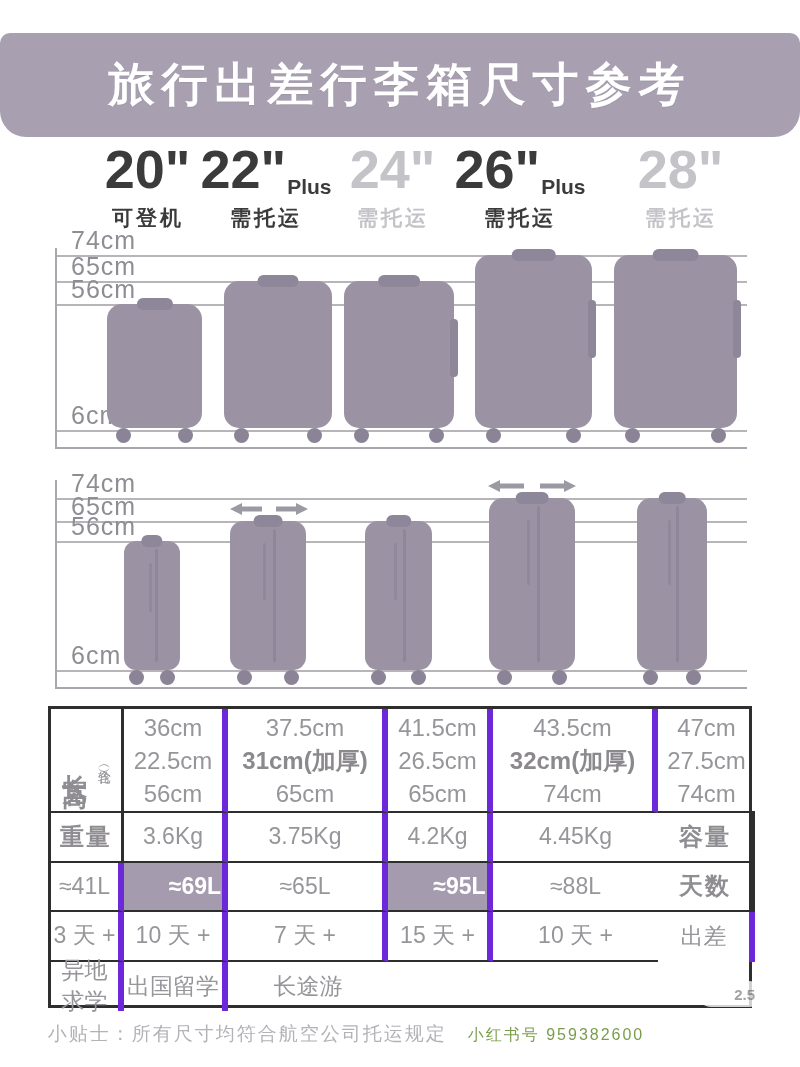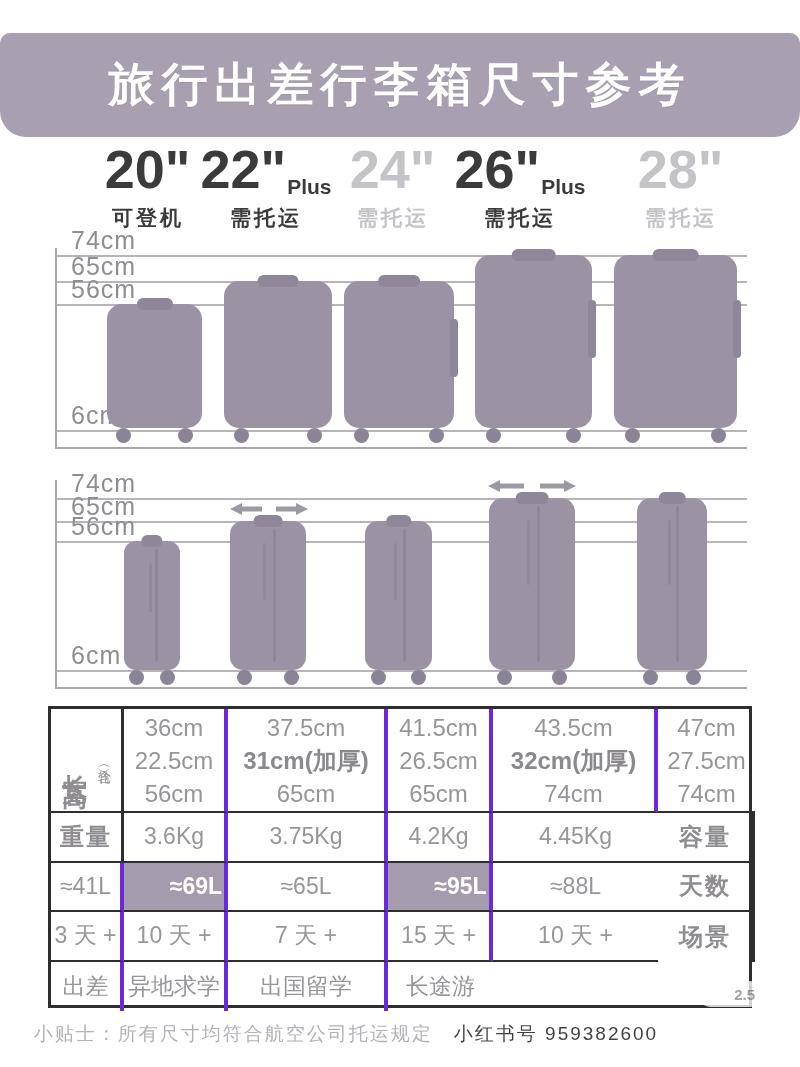--- a/index.html
+++ b/index.html
@@ -55,37 +55,37 @@
   .ex2{left:172px;top:22px;width:80px;}
   .ex4{left:430px;top:-1px;width:90px;}
   
   .ltable{
     position:absolute;left:48px;top:706px;width:704px;height:302px;
     display:grid;grid-template-columns:73px 104px 160px 105px 165px 97px;
     grid-template-rows:104px 49.5px 49.5px 49.5px 49.5px;
     border:3px solid #2e2e2e;box-sizing:border-box;background:#fff;
   }
   .tcell{
-    border-right:4px solid #6d28d9;border-bottom:2px solid #2e2e2e;
+    border-right:6px solid #6d28d9;border-bottom:2px solid #2e2e2e;
     display:flex;align-items:center;justify-content:center;
     color:#979599;font-size:23px;box-sizing:border-box;text-align:center;
   }
   .tcell.hcol{border-right:3px solid #2e2e2e;color:#8f8d91;font-weight:700;letter-spacing:2px;font-size:24px;}
   .tcell.lastcol{border-right:none;}
   .tcell.lastrow{border-bottom:none;}
   .dims{flex-direction:column;line-height:33px;font-size:24px;}
   .dims .mid-bold{font-weight:700;color:#8b898d;}
   .vert{display:flex;flex-direction:row;align-items:center;gap:3px;}
   .vert .vmain{writing-mode:vertical-rl;font-size:25px;font-weight:700;letter-spacing:5px;color:#8f8d91;}
   .vert .vsub{writing-mode:vertical-rl;font-size:13px;font-weight:400;letter-spacing:0;color:#98969a;}
   .cap-hl{background:#a49bae;color:#ffffff;font-weight:800;padding-left:44px;}
   
   .footer{position:absolute;left:0;top:1021px;width:692px;display:flex;justify-content:center;gap:14px;align-items:baseline;}
   .footnote{color:#b4b1b7;font-size:19px;letter-spacing:2px;}
-  .watermark{color:#000000;font-size:19px;letter-spacing:2px;opacity:.75;margin-left:7px;}
+  .watermark{color:#4d7c0f;font-size:16px;letter-spacing:2px;opacity:.75;margin-left:7px;}
   .video-badge{
     position:absolute;left:698px;top:981px;width:64px;height:26px;border-radius:13px;
     background:rgba(255,255,255,.78);display:flex;align-items:center;justify-content:flex-end;
     padding-right:7px;box-sizing:border-box;font-size:15px;color:rgba(70,70,75,.5);font-weight:700;
   }
 </style>
 </head>
 <body>
 
 <div class="canvas">
@@ -267,21 +267,20 @@
     <div class="tcell cap-hl">≈95L</div>
     <div class="tcell lastcol">≈88L</div>
 
     <div class="tcell hcol">天数</div>
     <div class="tcell">3 天 +</div>
     <div class="tcell">10 天 +</div>
     <div class="tcell">7 天 +</div>
     <div class="tcell">15 天 +</div>
     <div class="tcell lastcol">10 天 +</div>
 
-    <div class="tcell hcol lastrow">场景</div>
     <div class="tcell lastrow">出差</div>
     <div class="tcell lastrow">异地求学</div>
     <div class="tcell lastrow">出国留学</div>
     <div class="tcell lastrow lastcol">长途游</div>
   </div>
 
   <div class="video-badge">2.5</div>
 
   <div class="footer">
     <span class="footnote">小贴士：所有尺寸均符合航空公司托运规定</span>

